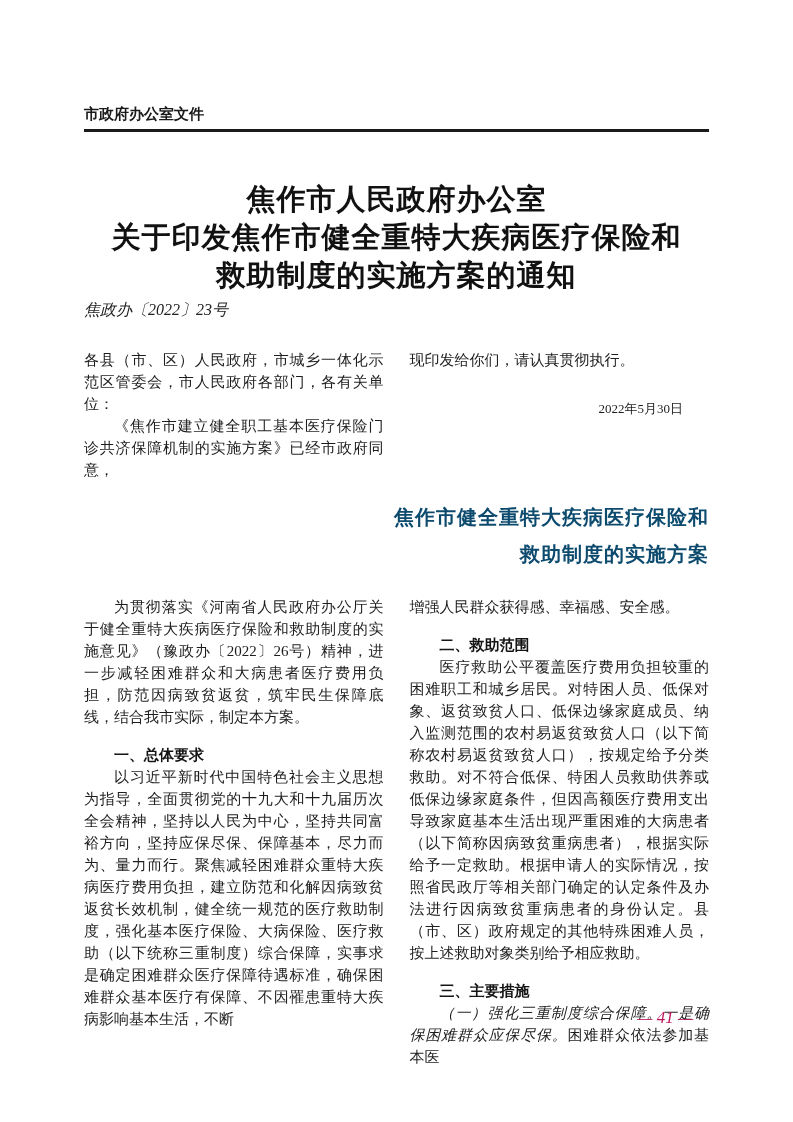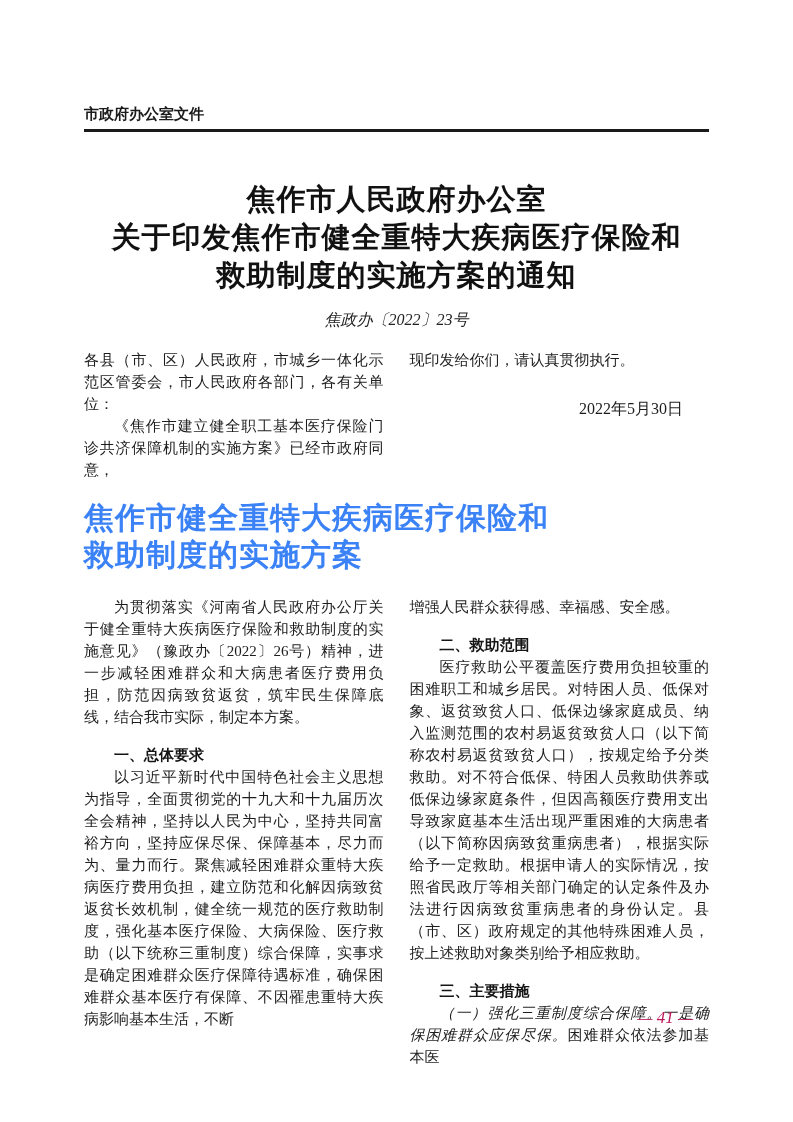--- a/index.html
+++ b/index.html
@@ -47,24 +47,24 @@
     text-align: center;
     font-family: "Liberation Serif", serif;
     font-weight: 700;
     font-size: 29px;
     line-height: 38px;
     color: #111;
     letter-spacing: 1px;
   }
   .doc-number {
     position: absolute;
-    top: 310px;
+    top: 300px;
     left: 0;
     width: 100%;
-    text-align: center;
+    text-align: left;
     font-size: 16px;
     font-style: italic;
     color: #222;
   }
   
   .columns {
     position: absolute;
     left: 0;
     width: 100%;
     display: flex;
@@ -86,35 +86,35 @@
     font-weight: 700;
     text-align: left;
     color: #141414;
     margin-top: 16px;
   }
   .kai { font-style: italic; }
   .date {
     margin-top: 27px;
     text-align: right;
     padding-right: 26px;
-    font-size: 16px;
+    font-size: 13px;
     color: #1d1d1d;
   }
   
   .plan-title {
     position: absolute;
     top: 499px;
     left: 0;
     width: 100%;
-    text-align: left;
+    text-align: right;
     font-family: "Liberation Serif", serif;
     font-weight: 700;
-    font-size: 30px;
+    font-size: 20px;
     line-height: 37px;
-    color: #3b82f6;
+    color: #0c4a6e;
     letter-spacing: 1px;
   }
   
   .page-number {
     position: absolute;
     top: 1008px;
     left: 0;
     width: 100%;
     text-align: right;
     padding-right: 16px;

